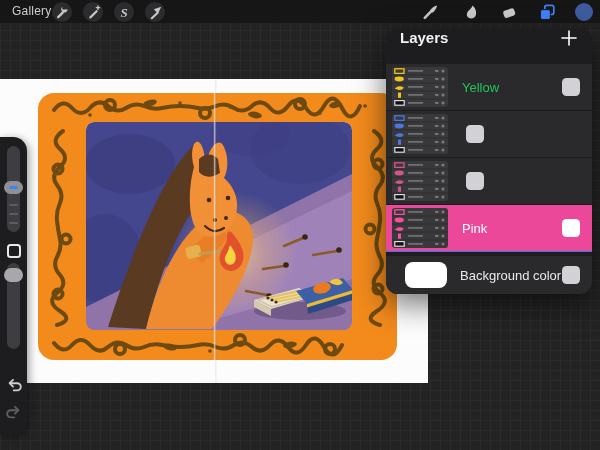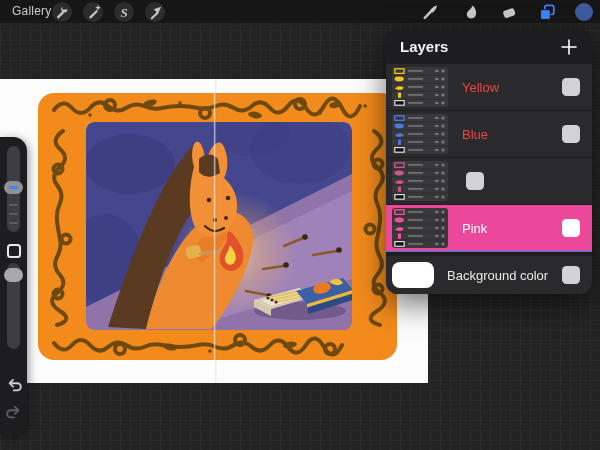--- a/index.html
+++ b/index.html
@@ -22,33 +22,33 @@
   .sidebar{position:absolute;left:0;top:137px;width:27px;height:298px;background:#1d1d1f;
     border-radius:0 14px 14px 0;z-index:30;box-shadow:2px 2px 8px rgba(0,0,0,.4);}
   .track{position:absolute;left:7px;width:13px;background:#3e3e42;border-radius:7px;}
   .tick{position:absolute;left:9px;width:9px;height:2px;border-radius:1px;background:#5b5b60;}
   .handle{position:absolute;left:4px;width:19px;border-radius:7px;display:flex;align-items:center;justify-content:center;}
   .sq-btn{position:absolute;left:7px;top:107px;width:10px;height:10px;border:2px solid #e8e8e8;border-radius:3.5px;background:transparent;}
   .histbtn{position:absolute;left:4px;width:19px;height:19px;display:flex;align-items:center;justify-content:center;}
   
   .panel{position:absolute;left:386px;top:29px;width:206px;background:#1d1d1f;border-radius:12px;
     overflow:hidden;z-index:50;box-shadow:0 10px 30px rgba(0,0,0,.55);}
-  .panel-head{height:35px;display:flex;align-items:center;justify-content:space-between;padding:0 14px;}
+  .panel-head{height:35px;display:flex;align-items:flex-start;justify-content:space-between;padding:0 14px;}
   .panel-title{font-size:15px;font-weight:bold;color:#f2f2f2;}
   .layer-row{height:46px;display:flex;align-items:center;background:#2a2a2c;border-bottom:1px solid #1c1c1e;padding-left:6px;cursor:pointer;}
   .layer-row.selected{background:#ec4899;border-bottom-color:#2f7cf6;}
   .thumb{width:56px;height:40px;border-radius:3px;overflow:hidden;flex:none;}
-  .layer-label{flex:1;margin-left:14px;font-size:13px;color:#ef4444;}
+  .layer-label{flex:1;margin-left:14px;font-size:13px;color:#22c55e;}
   .layer-row.selected .layer-label{color:#fff;}
   .chev{margin-right:10px;display:flex;align-items:center;}
   .checkbox{width:18px;height:18px;border-radius:4.5px;background:#d2d2d6;margin-right:12px;flex:none;
     display:flex;align-items:center;justify-content:center;}
   .layer-row.selected .checkbox{background:#fff;}
   .panel-gap{height:4px;background:#1d1d1f;}
-  .bg-row{height:38px;display:flex;align-items:center;background:#2a2a2c;padding-left:6px;cursor:pointer;}
+  .bg-row{height:38px;display:flex;align-items:center;background:#2a2a2c;padding-left:19px;cursor:pointer;}
   .bg-swatch{width:42px;height:26px;border-radius:8px;background:#fff;flex:none;}
   .bg-label{flex:1;margin-left:13px;font-size:13px;color:#e9e9e9;}
   .hidden-defs{position:absolute;width:0;height:0;overflow:hidden;}
 </style>
 </head>
 <body>
 
 <div class="stage">
 
   <svg class="hidden-defs" aria-hidden="true">
@@ -316,21 +316,20 @@
           <svg width="15" height="15" viewBox="0 0 18 18">
             <use href="#check-mark"></use>
           </svg>
         </span>
     </div>
 
     <div class="layer-row">
       <svg class="thumb" viewBox="0 0 56 40" style="color: rgb(74, 119, 224);">
           <use href="#thumb-stack"></use>
         </svg>
-      <span class="layer-label">Blue</span>
       <span class="chev">
           <svg width="8" height="14" viewBox="0 0 8 14">
             <use href="#chevron"></use>
           </svg>
         </span>
       <span class="checkbox">
           <svg width="15" height="15" viewBox="0 0 18 18">
             <use href="#check-mark"></use>
           </svg>
         </span>

